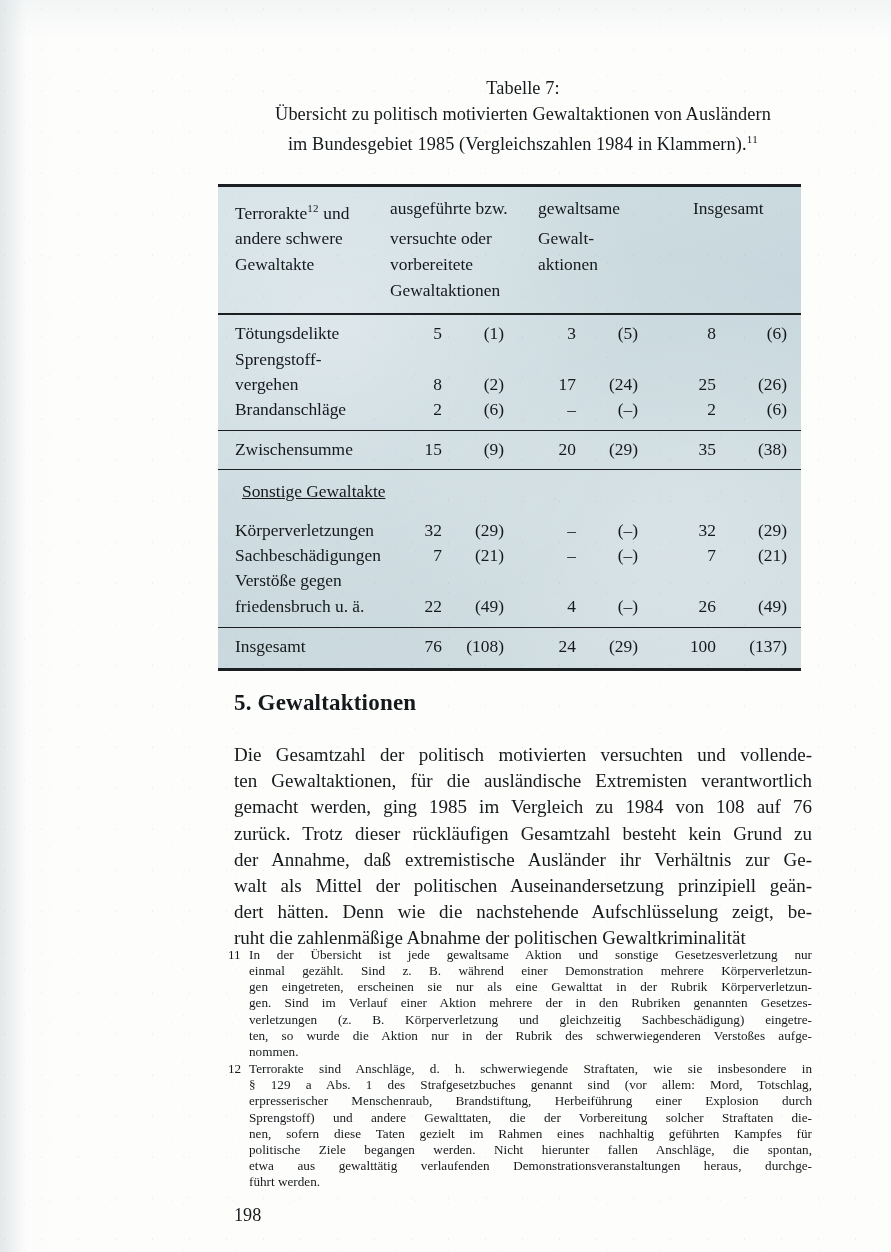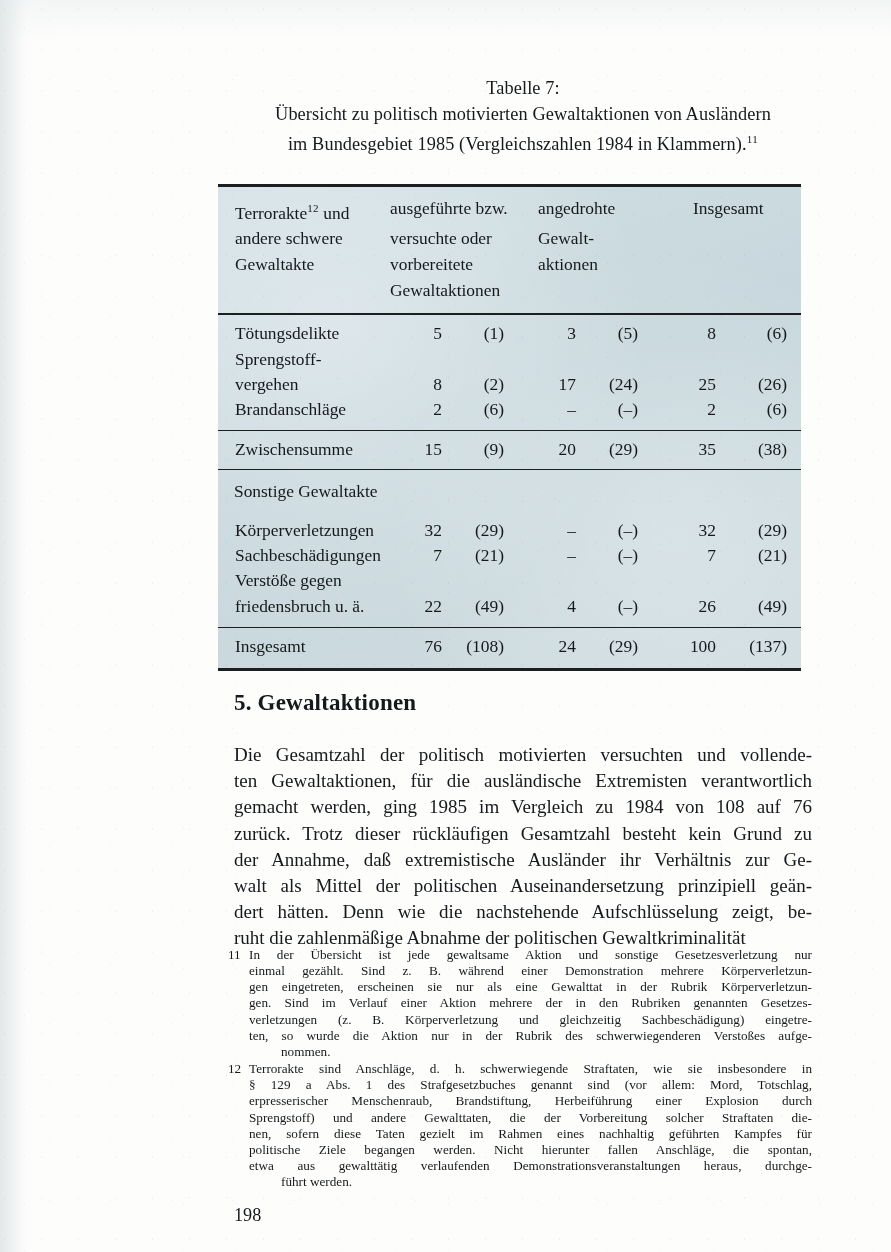--- a/index.html
+++ b/index.html
@@ -101,21 +101,21 @@
   }
   .h-c1 { width: 172px; padding-left: 17px; box-sizing: border-box; }
   .h-c2 { width: 148px; }
   .h-c3 { width: 146px; }
   .h-c4 { width: 117px; text-align: left; padding-left: 9px; box-sizing: border-box; }
 
   .sect-body { padding: 6px 0 7px 0; }
   .sect-sum  { padding: 6px 0 7px 0; }
   .sect-total{ padding: 6px 0 8px 0; }
   .sect-other{ padding: 9px 0 8px 0; }
-  .subhead { padding-left: 16px; font-size: 17.4px; line-height: 25.4px; }
+  .subhead { padding-left: 24px; font-size: 17.4px; line-height: 25.4px; text-decoration: underline; }
   .other-gap { height: 13px; }
 
   
   .sec-heading {
     position: absolute;
     left: 234px;
     top: 690px;
     font-size: 23px;
     font-weight: bold;
     letter-spacing: 0.2px;
@@ -154,21 +154,21 @@
     flex: 0 0 21px;
     text-align: left;
   }
   .fnote-body { flex: 1 1 auto; }
   .fnote-body .fline {
     display: block;
     white-space: nowrap;
     text-align: justify;
     text-align-last: justify;
   }
-  .fnote-body .fline.last { text-align-last: left; margin-left: 32px; }
+  .fnote-body .fline.last { text-align-last: left; }
 
   
   .page-num {
     position: absolute;
     left: 234px;
     top: 1205px;
     font-size: 18.2px;
   }
 
   
@@ -197,21 +197,21 @@
     <span class="cap-line">Übersicht zu politisch motivierten Gewaltaktionen von Ausländern</span>
     <span class="cap-line"><span>im Bundesgebiet 1985 (Vergleichszahlen 1984 in Klammern).</span><span class="fn-sup">11</span></span>
   </div>
 
   <div class="table-wrap">
 
     <div class="thead">
       <div class="hrow">
         <div class="h-c1"><span>Terrorakte</span><span class="fn-sup">12</span><span> und</span></div>
         <div class="h-c2">ausgeführte bzw.</div>
-        <div class="h-c3">angedrohte</div>
+        <div class="h-c3">gewaltsame</div>
         <div class="h-c4">Insgesamt</div>
       </div>
       <div class="hrow">
         <div class="h-c1">andere schwere</div>
         <div class="h-c2">versuchte oder</div>
         <div class="h-c3">Gewalt-</div>
         <div class="h-c4"></div>
       </div>
       <div class="hrow">
         <div class="h-c1">Gewaltakte</div>

